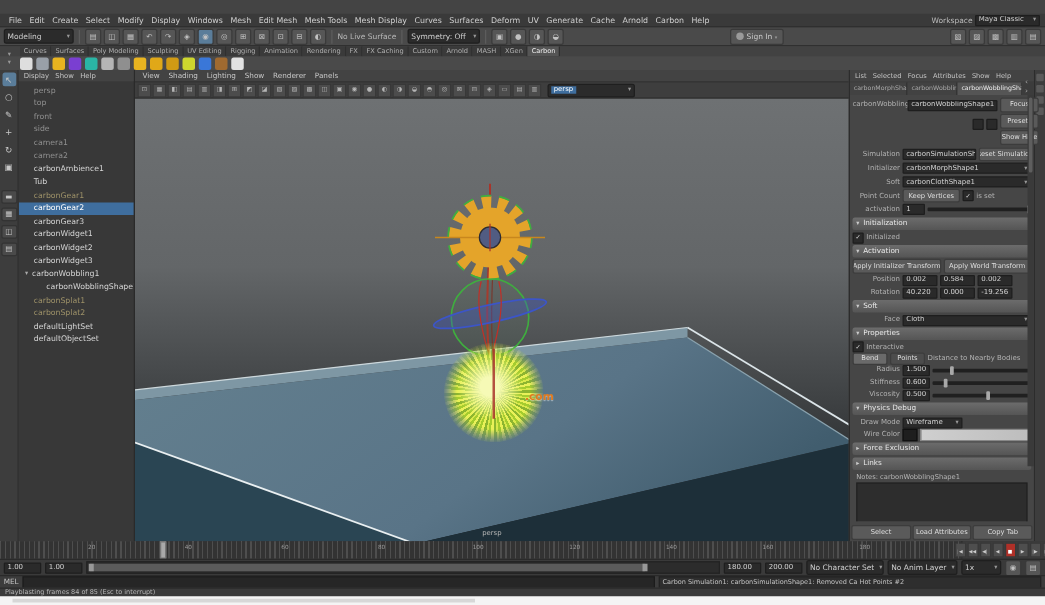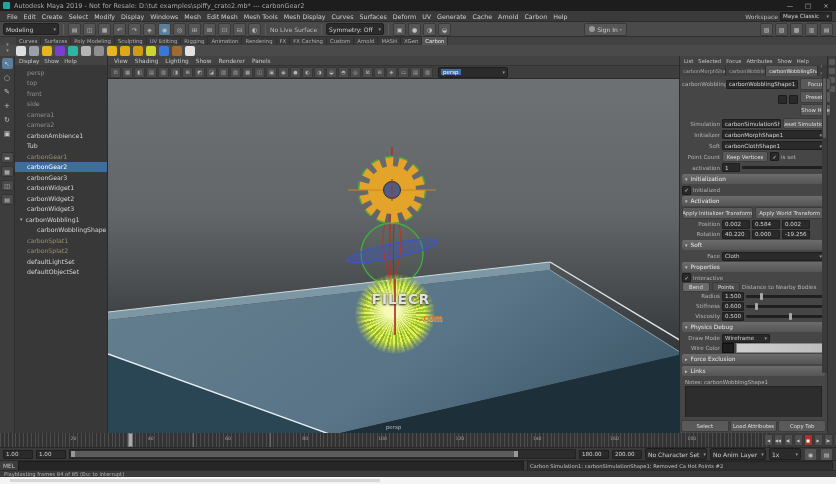--- a/index.html
+++ b/index.html
@@ -135,27 +135,20 @@
   #helprow{top:470px;height:7px;background:#3a3a3a;font-size:5.2px;color:#b5b5b5;display:flex;align-items:center;padding:0 4px;border-top:1px solid #2b2b2b;}
   #whitestrip{top:477px;height:7px;background:#f4f4f4;}
   #whitestrip i{position:absolute;left:10px;top:2px;width:370px;height:3px;background:#d7d7d7;}
   .li-label{pointer-events:none;}
 </style>
 </head>
 <body>
 
 <div id="root">
 
-  <div id="titlebar" class="band">
-    <span id="maya-logo"></span>
-    <span id="title-text">Autodesk Maya 2019 - Not for Resale: D:\tut examples\spiffy_crate2.mb* --- carbonGear2</span>
-    <span class="winbtn">—</span>
-    <span class="winbtn">□</span>
-    <span class="winbtn">×</span>
-  </div>
 
   <div id="menubar" class="band">
     <span style="display:flex;">
         <span class="li-item ">
           <span class="li-label">File</span>
         </span>
         <span class="li-item ">
           <span class="li-label">Edit</span>
         </span>
         <span class="li-item ">
@@ -644,21 +637,20 @@
             <circle cx="284" cy="111" r="27" fill="none" stroke="#e4a42a" stroke-width="12" stroke-dasharray="7 5.1"></circle>
             <circle cx="284" cy="111" r="24" fill="#e4a42a"></circle>
             <circle cx="284" cy="111" r="33.5" fill="none" stroke="#3fae3f" stroke-width="1.4" stroke-dasharray="8.6 6.4"></circle>
             <line x1="240" y1="111" x2="328" y2="111" stroke="#c8871e" stroke-width="1.2"></line>
             <circle cx="284" cy="111" r="8.5" fill="#515c82" stroke="#2c2c34" stroke-width="1"></circle>
             <line x1="284" y1="100" x2="284" y2="122" stroke="#a8342a" stroke-width="1"></line>
           </g>
         </svg>
         <div class="burst"></div>
         <div id="burst-axis"></div>
-        <div id="watermark">FILECR</div>
         <div id="watermark-com">.com</div>
         <div id="persp-label">persp</div>
       </div>
     </div>
 
     <div id="ae">
       <div id="ae-menus">
           <span class="li-item "><span class="li-label">List</span></span>
           <span class="li-item "><span class="li-label">Selected</span></span>
           <span class="li-item "><span class="li-label">Focus</span></span>

